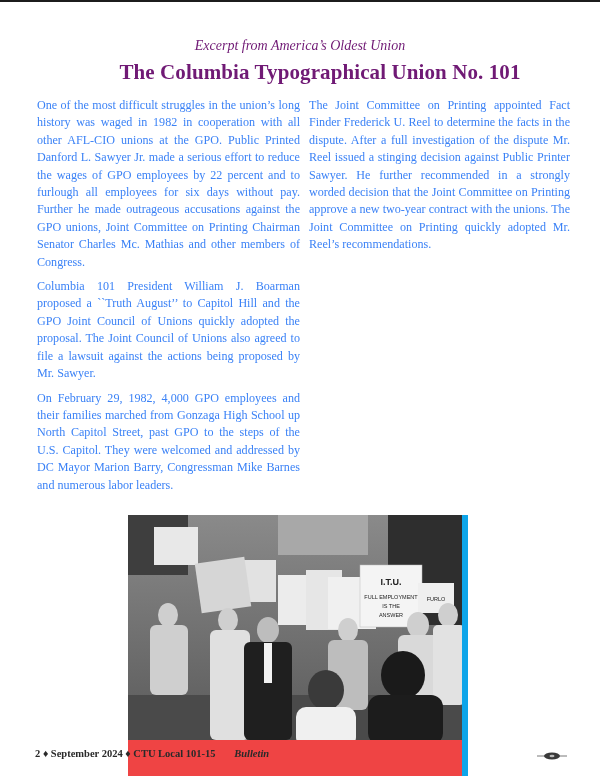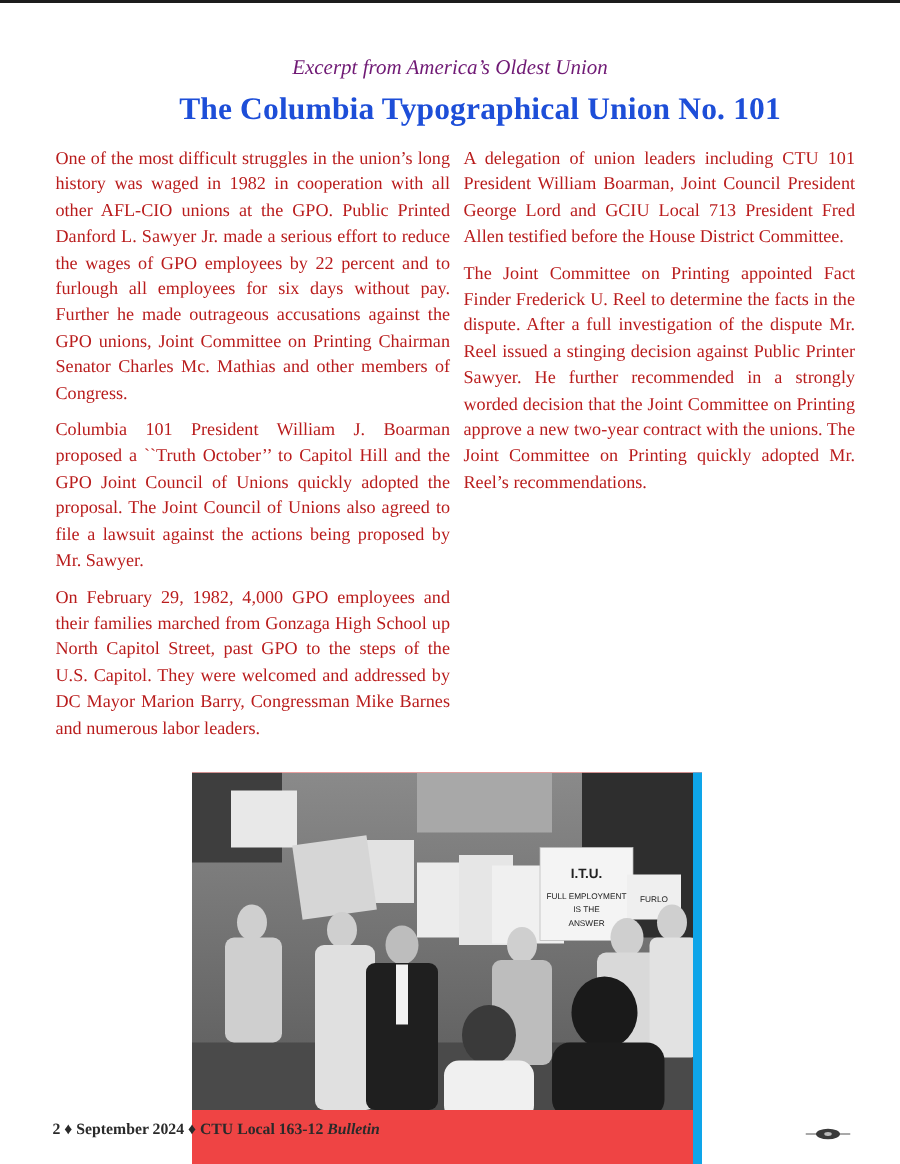--- a/index.html
+++ b/index.html
@@ -5,60 +5,59 @@
     * { box-sizing: border-box; margin: 0; padding: 0; }
     html, body { width: 600px; height: 776px; background: #ffffff; overflow: hidden; }
     body { position: relative; font-family: "DejaVu Serif", "Liberation Serif", serif; color: #2a2a2a; }
     .top-rule { position: absolute; left: 0; top: 0; width: 600px; height: 2px; background: #1c1c1c; }
     .kicker {
       position: absolute; left: 0; top: 38px; width: 600px; text-align: center;
       font-family: "Liberation Serif", serif; font-style: italic; font-size: 14px; color: #701a75;
     }
     .title {
       position: absolute; left: 0; top: 60px; width: 600px; text-align: center;
-      font-family: "Liberation Serif", serif; font-weight: bold; font-size: 21px; color: #1d4ed8;
+      font-family: "Liberation Serif", serif; font-weight: bold; font-size: 21px; color: #701a75;
       letter-spacing: 0.1px;
       padding-left: 40px;
     }
     .col {
       position: absolute; top: 97px; width: 263px;
       font-family: "Liberation Serif", serif; font-size: 12.1px; line-height: 17.4px;
-      text-align: justify; color: #b91c1c; hyphens: manual;
+      text-align: justify; color: #3b82f6; hyphens: manual;
     }
     .col-left { left: 37px; }
     .col-right { left: 309px; width: 261px; }
     .col p { margin-bottom: 7px; }
     .photo {
       position: absolute; left: 128px; top: 515px; width: 340px; height: 282px;
       background: #ef4444; overflow: hidden; border-right: 6px solid #0ea5e9;
     }
     .photo svg { display: block; }
     .footer {
       position: absolute; left: 35px; top: 748px;
       font-family: "Liberation Serif", serif; font-weight: bold; font-size: 10.5px; color: #2a2a2a;
     }
-    .footer .pub { font-style: italic; font-weight: bold; }
+    .footer .pub { font-style: italic; font-weight: bold; margin-left: 16px; }
     .ornament { position: absolute; left: 537px; top: 751px; width: 30px; height: 10px; }
   </style>
 </head>
 <body>
 
 <div class="top-rule"></div>
 
 <div class="kicker">Excerpt from America’s Oldest Union</div>
 <h1 class="title">The Columbia Typographical Union No. 101</h1>
 
 <div class="col col-left">
   <p>One of the most difficult struggles in the union’s long history was waged in 1982 in cooperation with all other AFL-CIO unions at the GPO. Pub­lic Printed Danford L. Sawyer Jr. made a serious effort to reduce the wages of GPO employees by 22 percent and to furlough all employees for six days without pay. Further he made outrageous accusations against the GPO unions, Joint Com­mittee on Printing Chairman Senator Charles Mc. Mathias and other members of Congress.</p>
-  <p>Columbia 101 President William J. Boarman proposed a ``Truth October’’ to Capitol Hill and the GPO Joint Council of Unions quickly adopt­ed the proposal. The Joint Council of Unions also agreed to file a lawsuit against the actions being proposed by Mr. Sawyer.</p>
+  <p>Columbia 101 President William J. Boarman proposed a ``Truth August’’ to Capitol Hill and the GPO Joint Council of Unions quickly adopt­ed the proposal. The Joint Council of Unions also agreed to file a lawsuit against the actions being proposed by Mr. Sawyer.</p>
   <p>On February 29, 1982, 4,000 GPO employees and their families marched from Gonzaga High School up North Capitol Street, past GPO to the steps of the U.S. Capitol. They were welcomed and addressed by DC Mayor Marion Barry, Congressman Mike Barnes and numerous labor leaders.</p>
 </div>
 
 <div class="col col-right">
-  <p>A delegation of union leaders including CTU 101 President William Boarman, Joint Council President George Lord and GCIU Local 713 President Fred Allen testified before the House District Committee.</p>
   <p>The Joint Committee on Printing appointed Fact Finder Frederick U. Reel to determine the facts in the dispute. After a full investigation of the dispute Mr. Reel issued a stinging decision against Public Printer Sawyer. He further rec­ommended in a strongly worded decision that the Joint Committee on Printing approve a new two-year contract with the unions. The Joint Committee on Printing quickly adopted Mr. Reel’s recommendations.</p>
 </div>
 
 <div class="photo" title="Black-and-white photo of union members marching with picket signs">
   <svg width="337" height="225" viewBox="0 0 337 225">
     <defs>
       <linearGradient id="sky" x1="0" y1="0" x2="0" y2="1">
         <stop offset="0" stop-color="#8a8a8a"></stop>
         <stop offset="1" stop-color="#5a5a5a"></stop>
       </linearGradient>
@@ -116,21 +115,21 @@
       <rect x="240" y="180" width="75" height="50" rx="12" fill="#1c1c1c"></rect>
     </g>
   </svg>
 </div>
 
 <div class="footer">
   <span>2</span>
   <span>♦</span>
   <span>September 2024</span>
   <span>♦</span>
-  <span>CTU Local 163-12</span>
+  <span>CTU Local 101-15</span>
   <span class="pub">Bulletin</span>
 </div>
 
 <svg class="ornament" viewBox="0 0 30 10">
   <line x1="0" y1="5" x2="30" y2="5" stroke="#555" stroke-width="0.8"></line>
   <ellipse cx="15" cy="5" rx="8" ry="3.5" fill="#3a3a3a"></ellipse>
   <ellipse cx="15" cy="5" rx="2.5" ry="1.3" fill="#bbb"></ellipse>
 </svg>
 
 </body></html>

